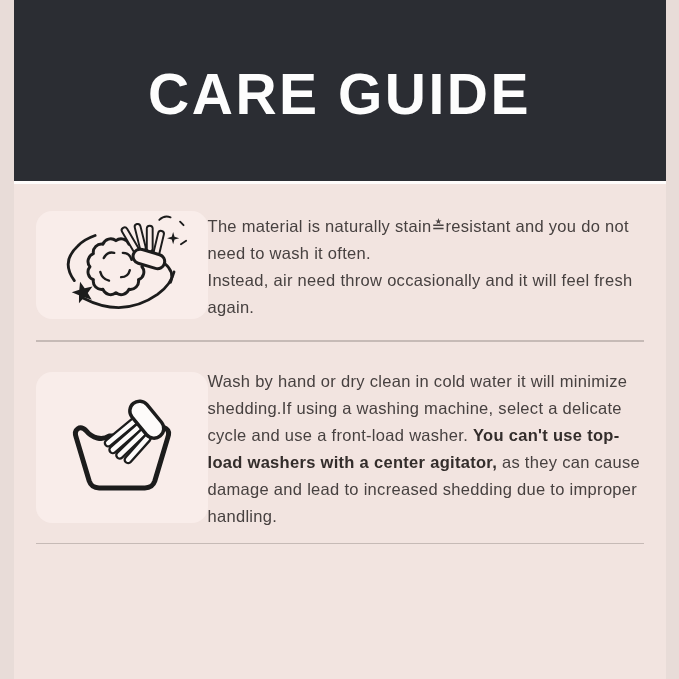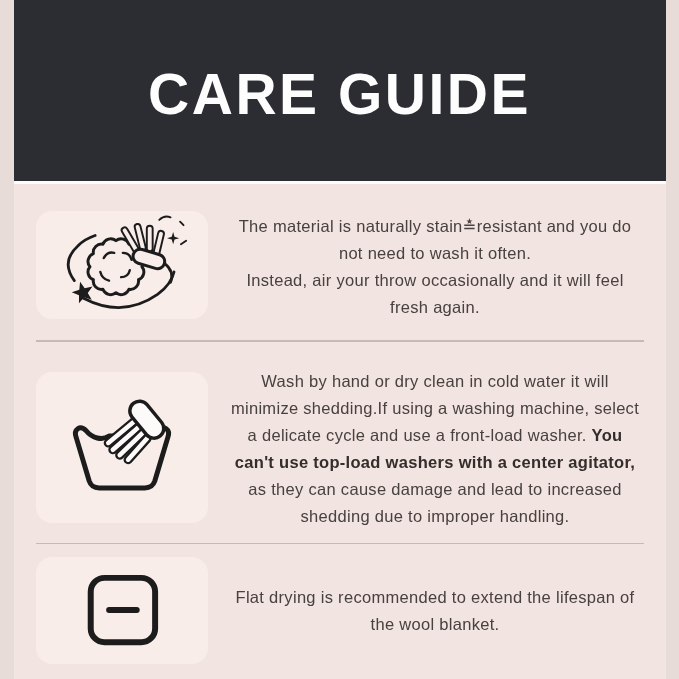--- a/index.html
+++ b/index.html
@@ -24,21 +24,21 @@
   .header h1{
     margin:0;
     color:#fdfdfd;
     font-size:57px;
     font-weight:600;
     letter-spacing:2.5px;
     padding-top:6px;
   }
   
   .main{padding:0 22px;}
-  .row{display:flex;gap:19px;align-items:flex-start;text-align:center;}
+  .row{display:flex;align-items:flex-start;}
   .row-1{padding:27px 0 19px;}
   .row-2{padding:19px 0 13px;margin-top:11px;}
   .row-3{padding:13px 0 0;align-items:center;}
   .divider{height:1.5px;background:#c6bab6;border:none;margin:0;}
   .card{
     width:172px;flex:0 0 172px;
     background:#f9edea;
     border-radius:16px;
     display:flex;align-items:center;justify-content:center;
   }
@@ -108,21 +108,21 @@
           <path class="stroke" stroke-width="2.2" d="M128,8 Q134,2 141,5"></path>
           <path class="stroke" stroke-width="2.2" d="M153,36 L159,32"></path>
           <path class="stroke" stroke-width="2.2" d="M152,10 L156,14"></path>
 
           <path transform="translate(40,92) rotate(-15)" fill="#1c1c1c" d="M0,-13 L3.23,-4.45 L12.36,-4.02 L5.23,1.70 L7.64,10.52 L0,5.5
                    L-7.64,10.52 L-5.23,1.70 L-12.36,-4.02 L-3.23,-4.45 Z"></path>
         </svg>
       </div>
       <div class="text">
         <p>The material is naturally stain≛resistant and you do not need to wash it often.</p>
-        <p>Instead, air your throw occasionally and it will feel fresh again.</p>
+        <p>Instead, air need throw occasionally and it will feel fresh again.</p>
       </div>
     </div>
 
     <hr class="divider">
 
     <div class="row row-2">
       <div class="card card-2">
         <svg width="122" height="107" viewBox="0 0 160 140">
 
           <path class="stroke" fill="#fdfbfa" stroke-width="6.5" d="M33,48 C25,40 16,46 20,57 L37,114 Q40,123 50,123 L110,123 Q120,123 123,114
@@ -142,26 +142,15 @@
           </g>
         </svg>
       </div>
       <div class="text">
         <p><span>Wash by hand or dry clean in cold water it will minimize shedding.If using a washing machine, select a delicate cycle and use a front-load washer. </span><span class="bold">You can't use top-load washers with a center agitator,</span><span> as they can cause damage and lead to increased shedding due to improper handling.</span></p>
       </div>
     </div>
 
     <hr class="divider">
 
-    <div class="row row-3">
-      <div class="card card-3">
-        <svg width="92" height="92" viewBox="0 0 100 100">
-          <rect x="16" y="14" width="70" height="70" rx="15" class="stroke" fill="#fdfbfa" stroke-width="6.5"></rect>
-          <path class="stroke" stroke-width="6.5" d="M36,49 L66,49"></path>
-        </svg>
-      </div>
-      <div class="text">
-        <p>Flat drying is recommended to extend the lifespan of the wool blanket.</p>
-      </div>
-    </div>
 
   </div>
 </div>
 
 </body></html>

